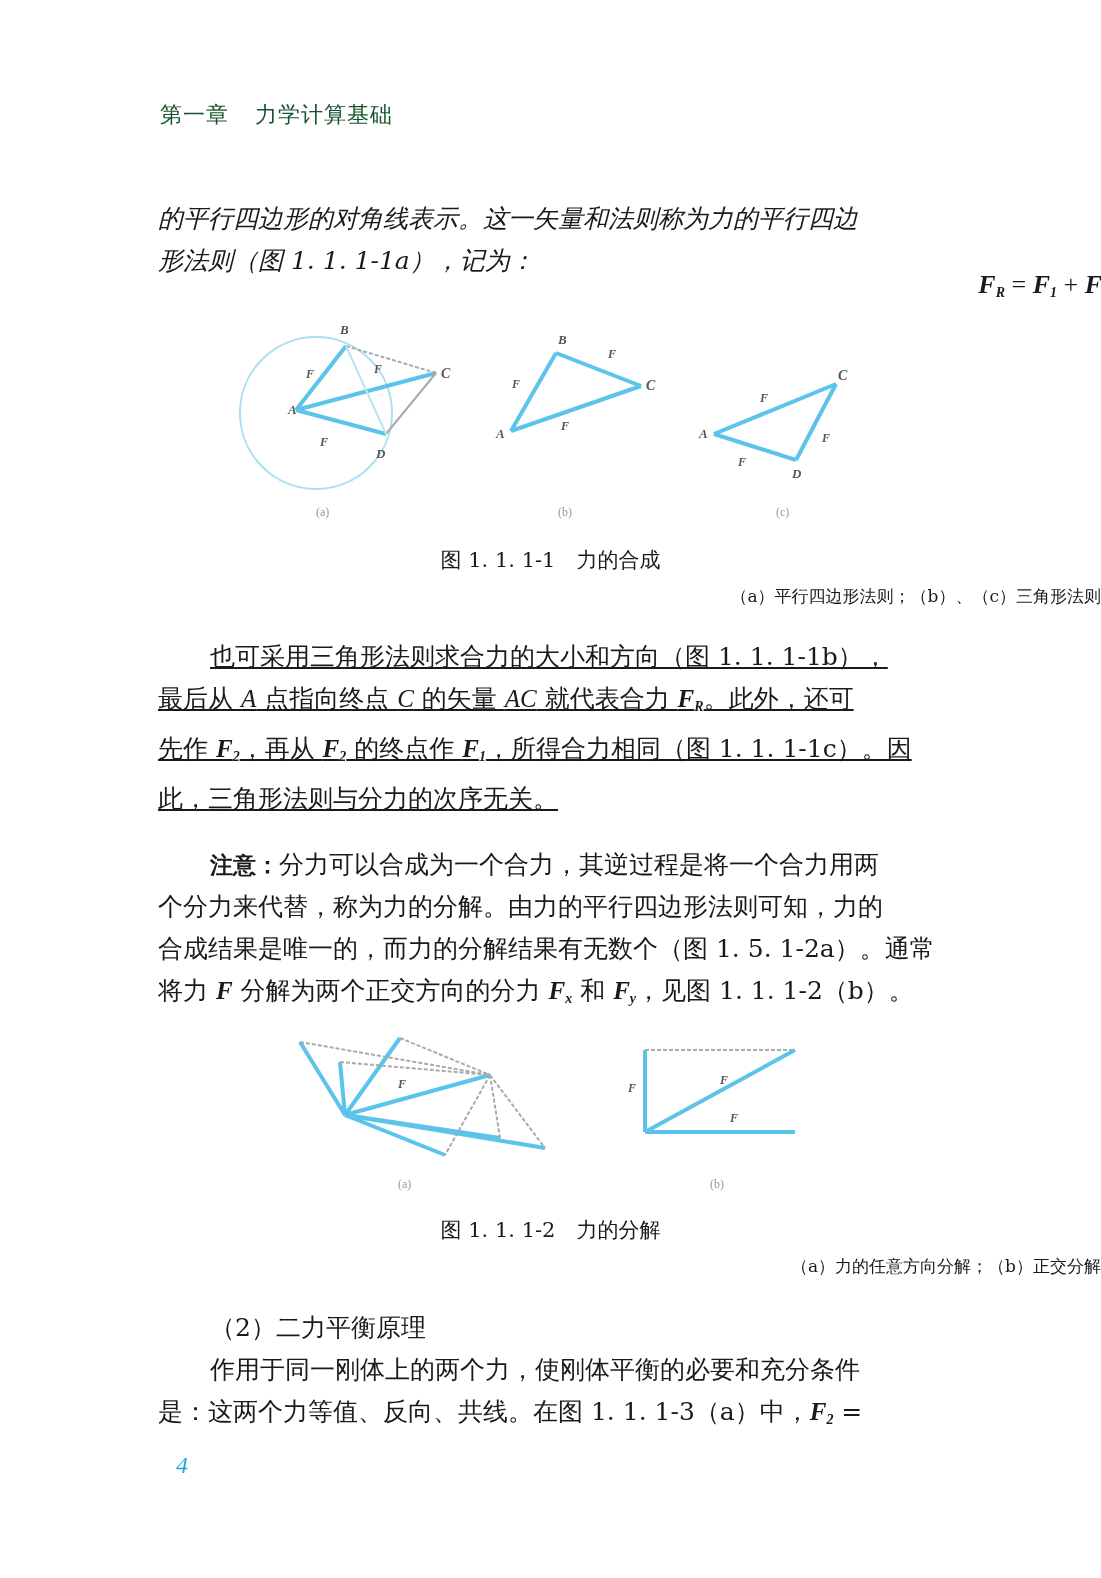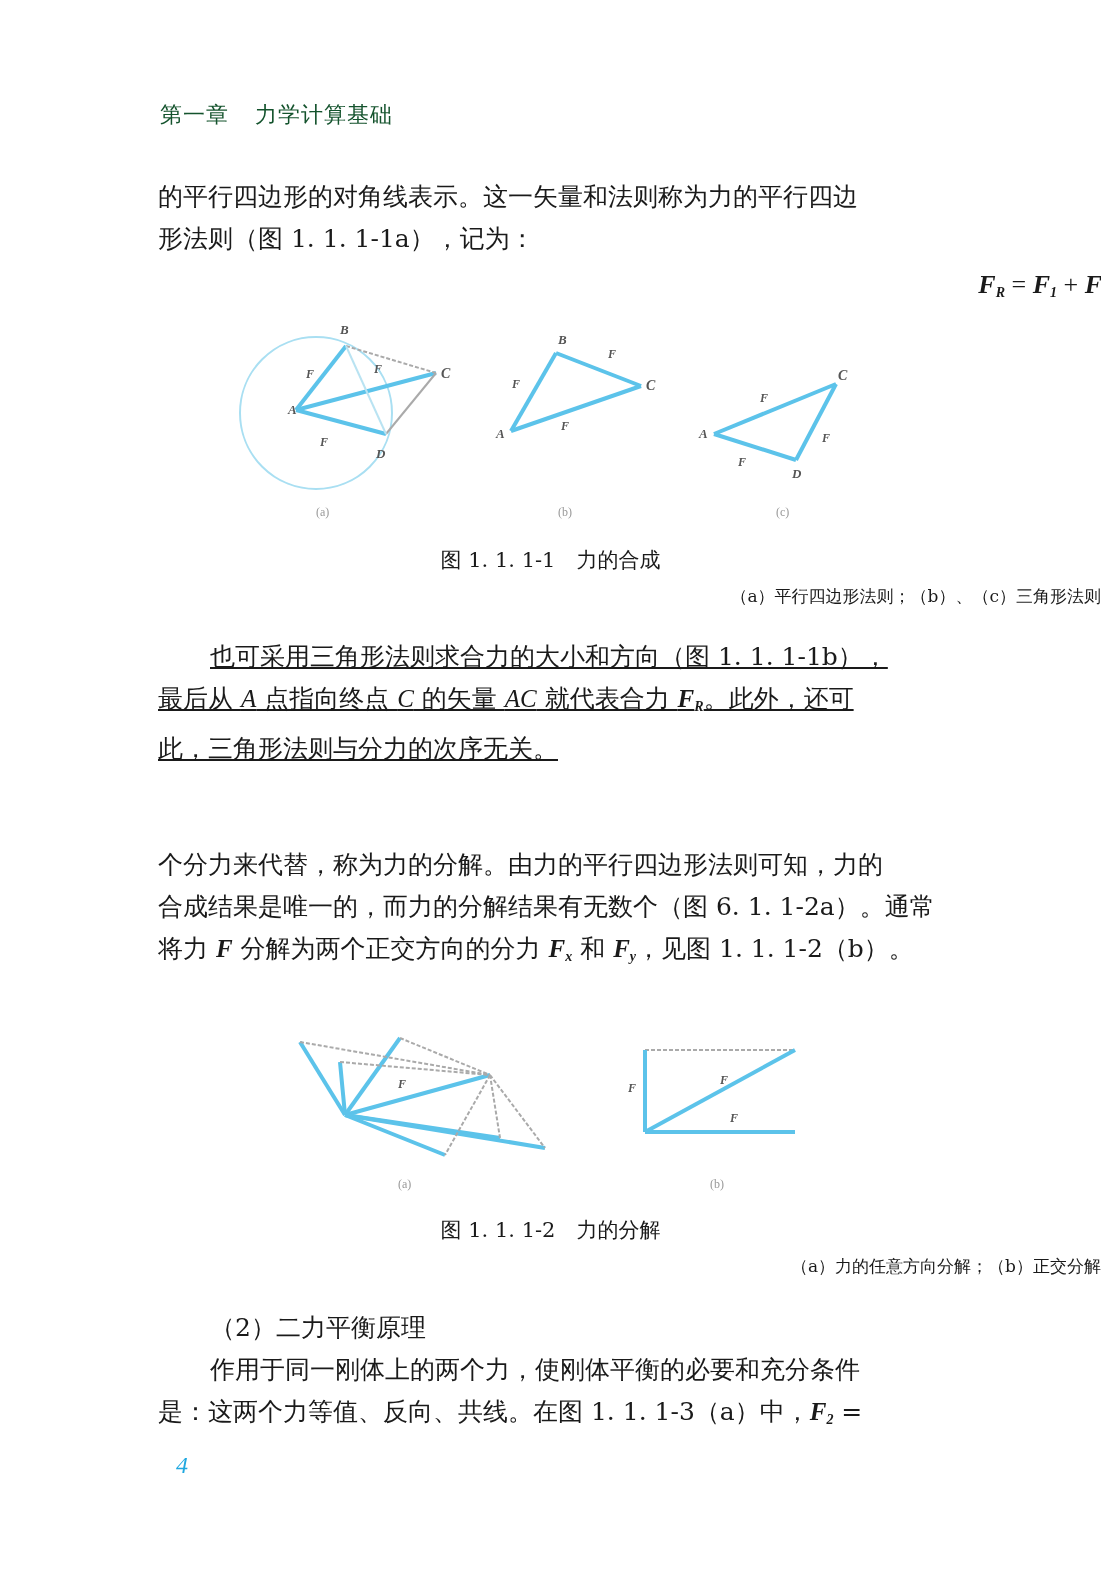--- a/index.html
+++ b/index.html
@@ -25,21 +25,21 @@
   svg text { font-family: "Liberation Serif", serif; font-style: italic; font-weight: bold; fill: #555; }
   .sublabel { fill: #999; font-style: normal; font-weight: normal; font-size: 12px; }
 </style>
 </head>
 <body>
 
 <div class="header">
   <span>第一章</span><span class="sp"></span><span>力学计算基础</span>
 </div>
 
-<div class="para" style="top:176px;">
+<div class="para" style="top:198px;font-style:italic;">
   <span class="line">的平行四边形的对角线表示。这一矢量和法则称为力的平行四边</span>
   <span class="line">形法则（图 1. 1. 1-1a），记为：</span>
 </div>
 
 <div class="formula">
   <span class="b">F</span><sub class="b">R</sub><span> = </span><span class="b">F</span><sub class="b">1</sub><span> + </span><span class="b">F</span><sub class="b">2</sub>
 </div>
 
 <svg class="figure" style="left:236px; top:318px;" width="620" height="210">
 
@@ -87,26 +87,28 @@
     <text x="540" y="198" class="sublabel">(c)</text>
   </g>
 </svg>
 
 <div class="caption" style="top:546px;">图 1. 1. 1-1　力的合成</div>
 <div class="subcaption" style="top:585px;">（a）平行四边形法则；（b）、（c）三角形法则</div>
 
 <div class="para" style="top:636px;text-decoration:underline;">
   <span class="line indent">也可采用三角形法则求合力的大小和方向（图 1. 1. 1-1b），</span>
   <span class="line"><span>最后从 </span><span class="i">A</span><span> 点指向终点 </span><span class="i">C</span><span> 的矢量 </span><span class="i">AC</span><span> 就代表合力 </span><span class="b">F</span><sub class="b">R</sub><span>。此外，还可</span></span>
+  <span class="line"><span>先作 </span><span class="b">F</span><sub class="b">2</sub><span>，再从 </span><span class="b">F</span><sub class="b">2</sub><span> 的终点作 </span><span class="b">F</span><sub class="b">1</sub><span>，所得合力相同（图 1. 1. 1-1c）。因</span></span>
   <span class="line">此，三角形法则与分力的次序无关。</span>
 </div>
 
 <div class="para" style="top:844px;">
+  <span class="line indent"><span class="strong">注意：</span><span>分力可以合成为一个合力，其逆过程是将一个合力用两</span></span>
   <span class="line">个分力来代替，称为力的分解。由力的平行四边形法则可知，力的</span>
-  <span class="line">合成结果是唯一的，而力的分解结果有无数个（图 6. 1. 1-2a）。通常</span>
+  <span class="line">合成结果是唯一的，而力的分解结果有无数个（图 1. 5. 1-2a）。通常</span>
   <span class="line"><span>将力 </span><span class="b">F</span><span> 分解为两个正交方向的分力 </span><span class="b">F</span><sub class="b">x</sub><span> 和 </span><span class="b">F</span><sub class="b">y</sub><span>，见图 1. 1. 1-2（b）。</span></span>
 </div>
 
 <svg class="figure" style="left:290px; top:1030px;" width="520" height="165">
   <g>
     <line x1="55" y1="85" x2="200" y2="45" stroke="#5cc3ea" stroke-width="4"></line>
     <line x1="55" y1="85" x2="10" y2="12" stroke="#5cc3ea" stroke-width="4"></line>
     <line x1="55" y1="85" x2="50" y2="32" stroke="#5cc3ea" stroke-width="4"></line>
     <line x1="55" y1="85" x2="110" y2="8" stroke="#5cc3ea" stroke-width="4"></line>
     <line x1="55" y1="85" x2="210" y2="108" stroke="#5cc3ea" stroke-width="4"></line>

